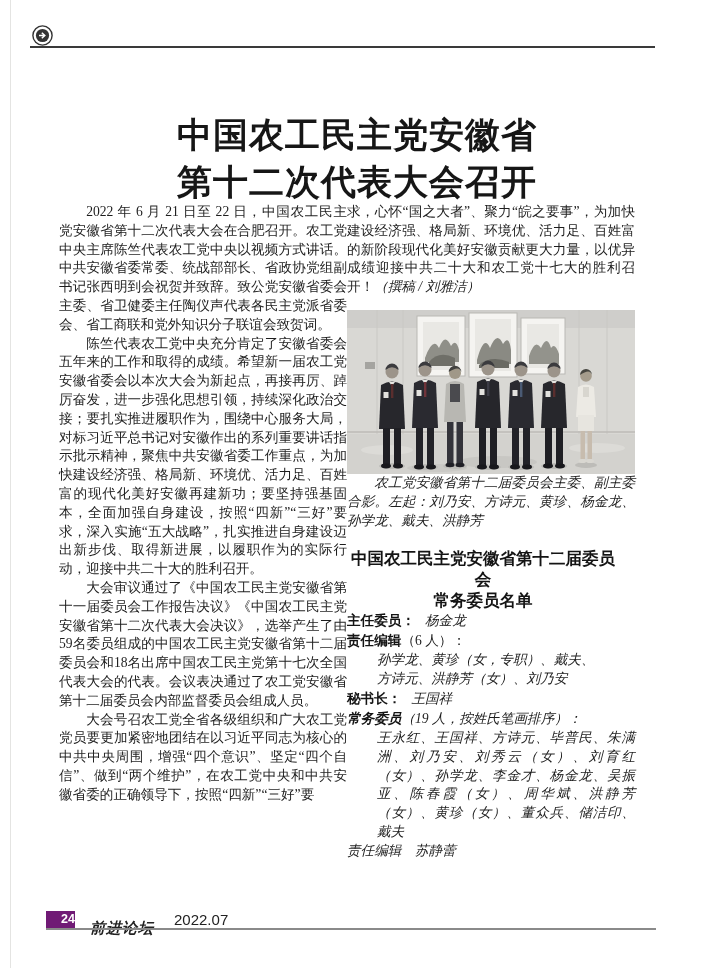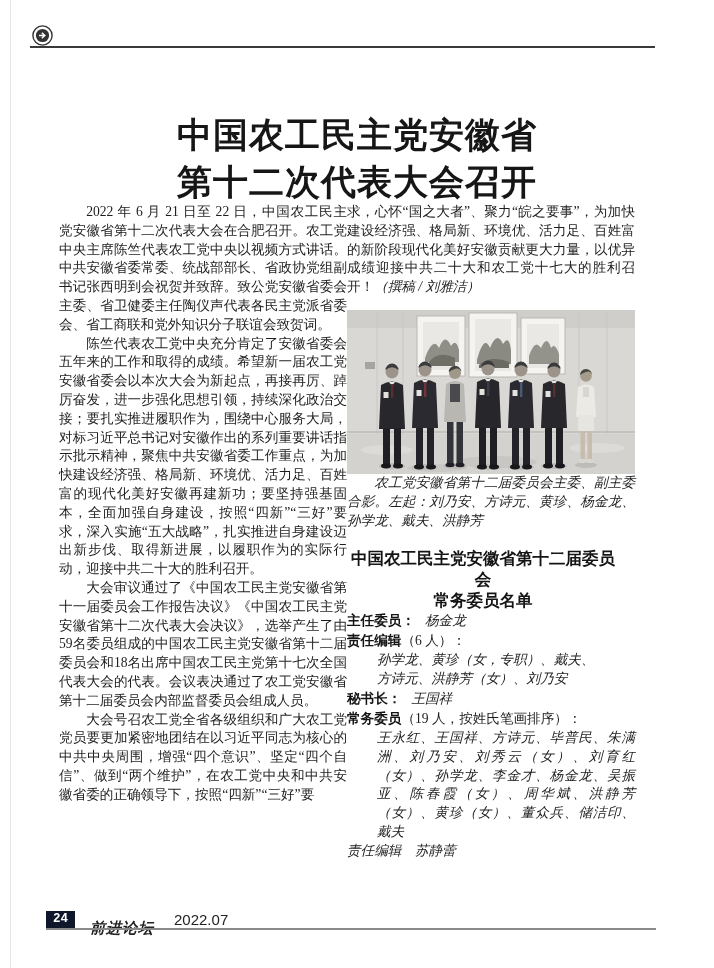--- a/index.html
+++ b/index.html
@@ -40,34 +40,34 @@
     font-weight:bold;font-size:16.5px;line-height:21px;color:#141414;
   }
   .roster{font-size:14px;}
   .roster .row{margin:0;line-height:20px;}
   .lbl{font-family:"Liberation Sans","DejaVu Sans",sans-serif;font-weight:bold;color:#141414;}
   .lbl-rest{font-family:"Liberation Serif","DejaVu Serif",serif;color:#1d1d1d;}
   .name-gap{margin-left:10px;}
   .row-chairman{margin-top:17px;}
   .row-vice{margin-top:23px;}
   .row-secretary{margin-top:21px;}
-  .row-standing{margin-top:21px;}
+  .row-standing{margin-top:21px;font-style:italic;}
   .names{
     margin:1px 0 0 0;padding-left:30px;font-size:14px;line-height:21px;color:#222;
     text-align:justify;text-justify:inter-ideograph;
   }
   .editor-credit{margin:11px 14px 0 0;text-align:right;font-size:13.5px;color:#222;}
   
   .footer{position:absolute;left:46px;top:911px;width:610px;height:20px;
     font-family:"Liberation Sans","DejaVu Sans",sans-serif;}
   .footer-rule{position:absolute;left:0;top:17px;width:610px;height:2px;background:#8a8a8a;}
   .page-badge{
-    position:absolute;left:0;top:0;width:29px;height:17px;background:#0f172a;color:#fff;
-    font-size:12.5px;font-weight:bold;text-align:center;line-height:17px;
-    font-family:Liberation Mono, monospace;
+    position:absolute;left:0;top:0;width:29px;height:17px;background:#701a75;color:#fff;
+    font-size:12.5px;font-weight:bold;text-align:right;line-height:17px;
+    font-family:Liberation Sans, sans-serif;
   }
   .journal-name{position:absolute;left:44px;top:8px;font-weight:bold;font-size:15px;color:#222;letter-spacing:1px;font-style:italic;}
   .journal-issue{position:absolute;left:128px;top:0;font-size:15px;color:#222;}
 </style>
 </head>
 <body>
 
 <div class="page">
   <div class="scan-edge"></div>
 

